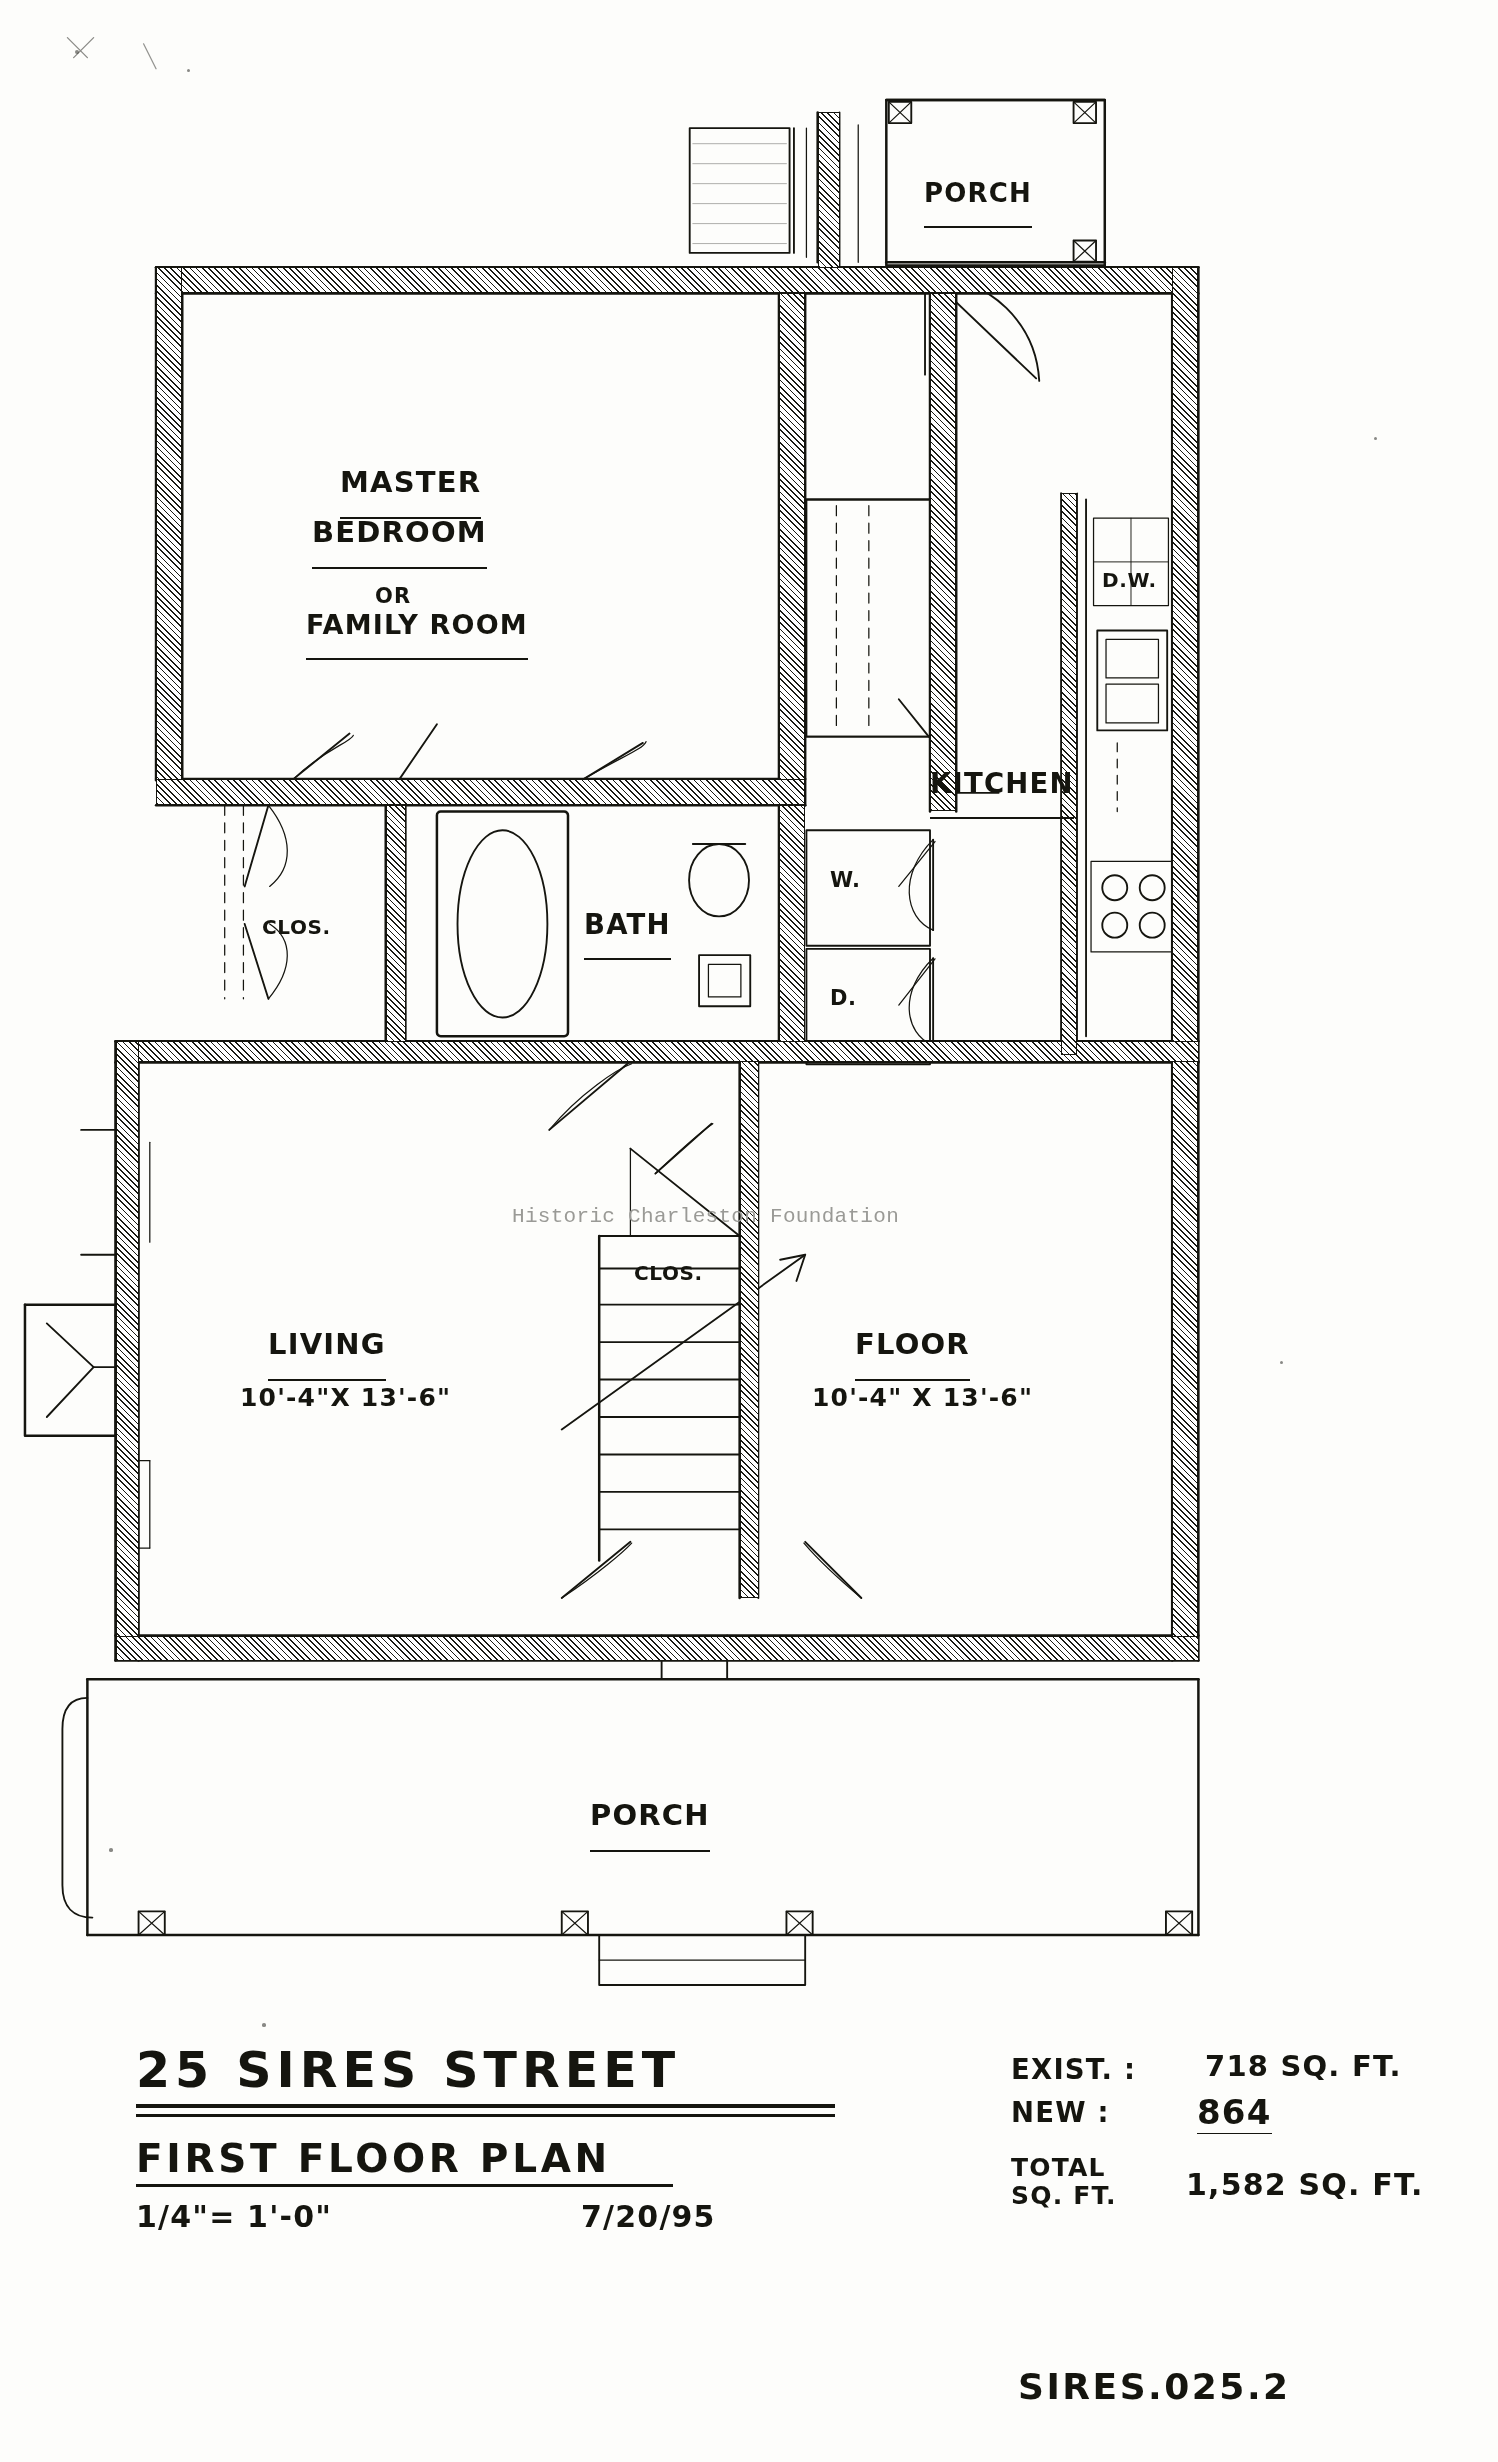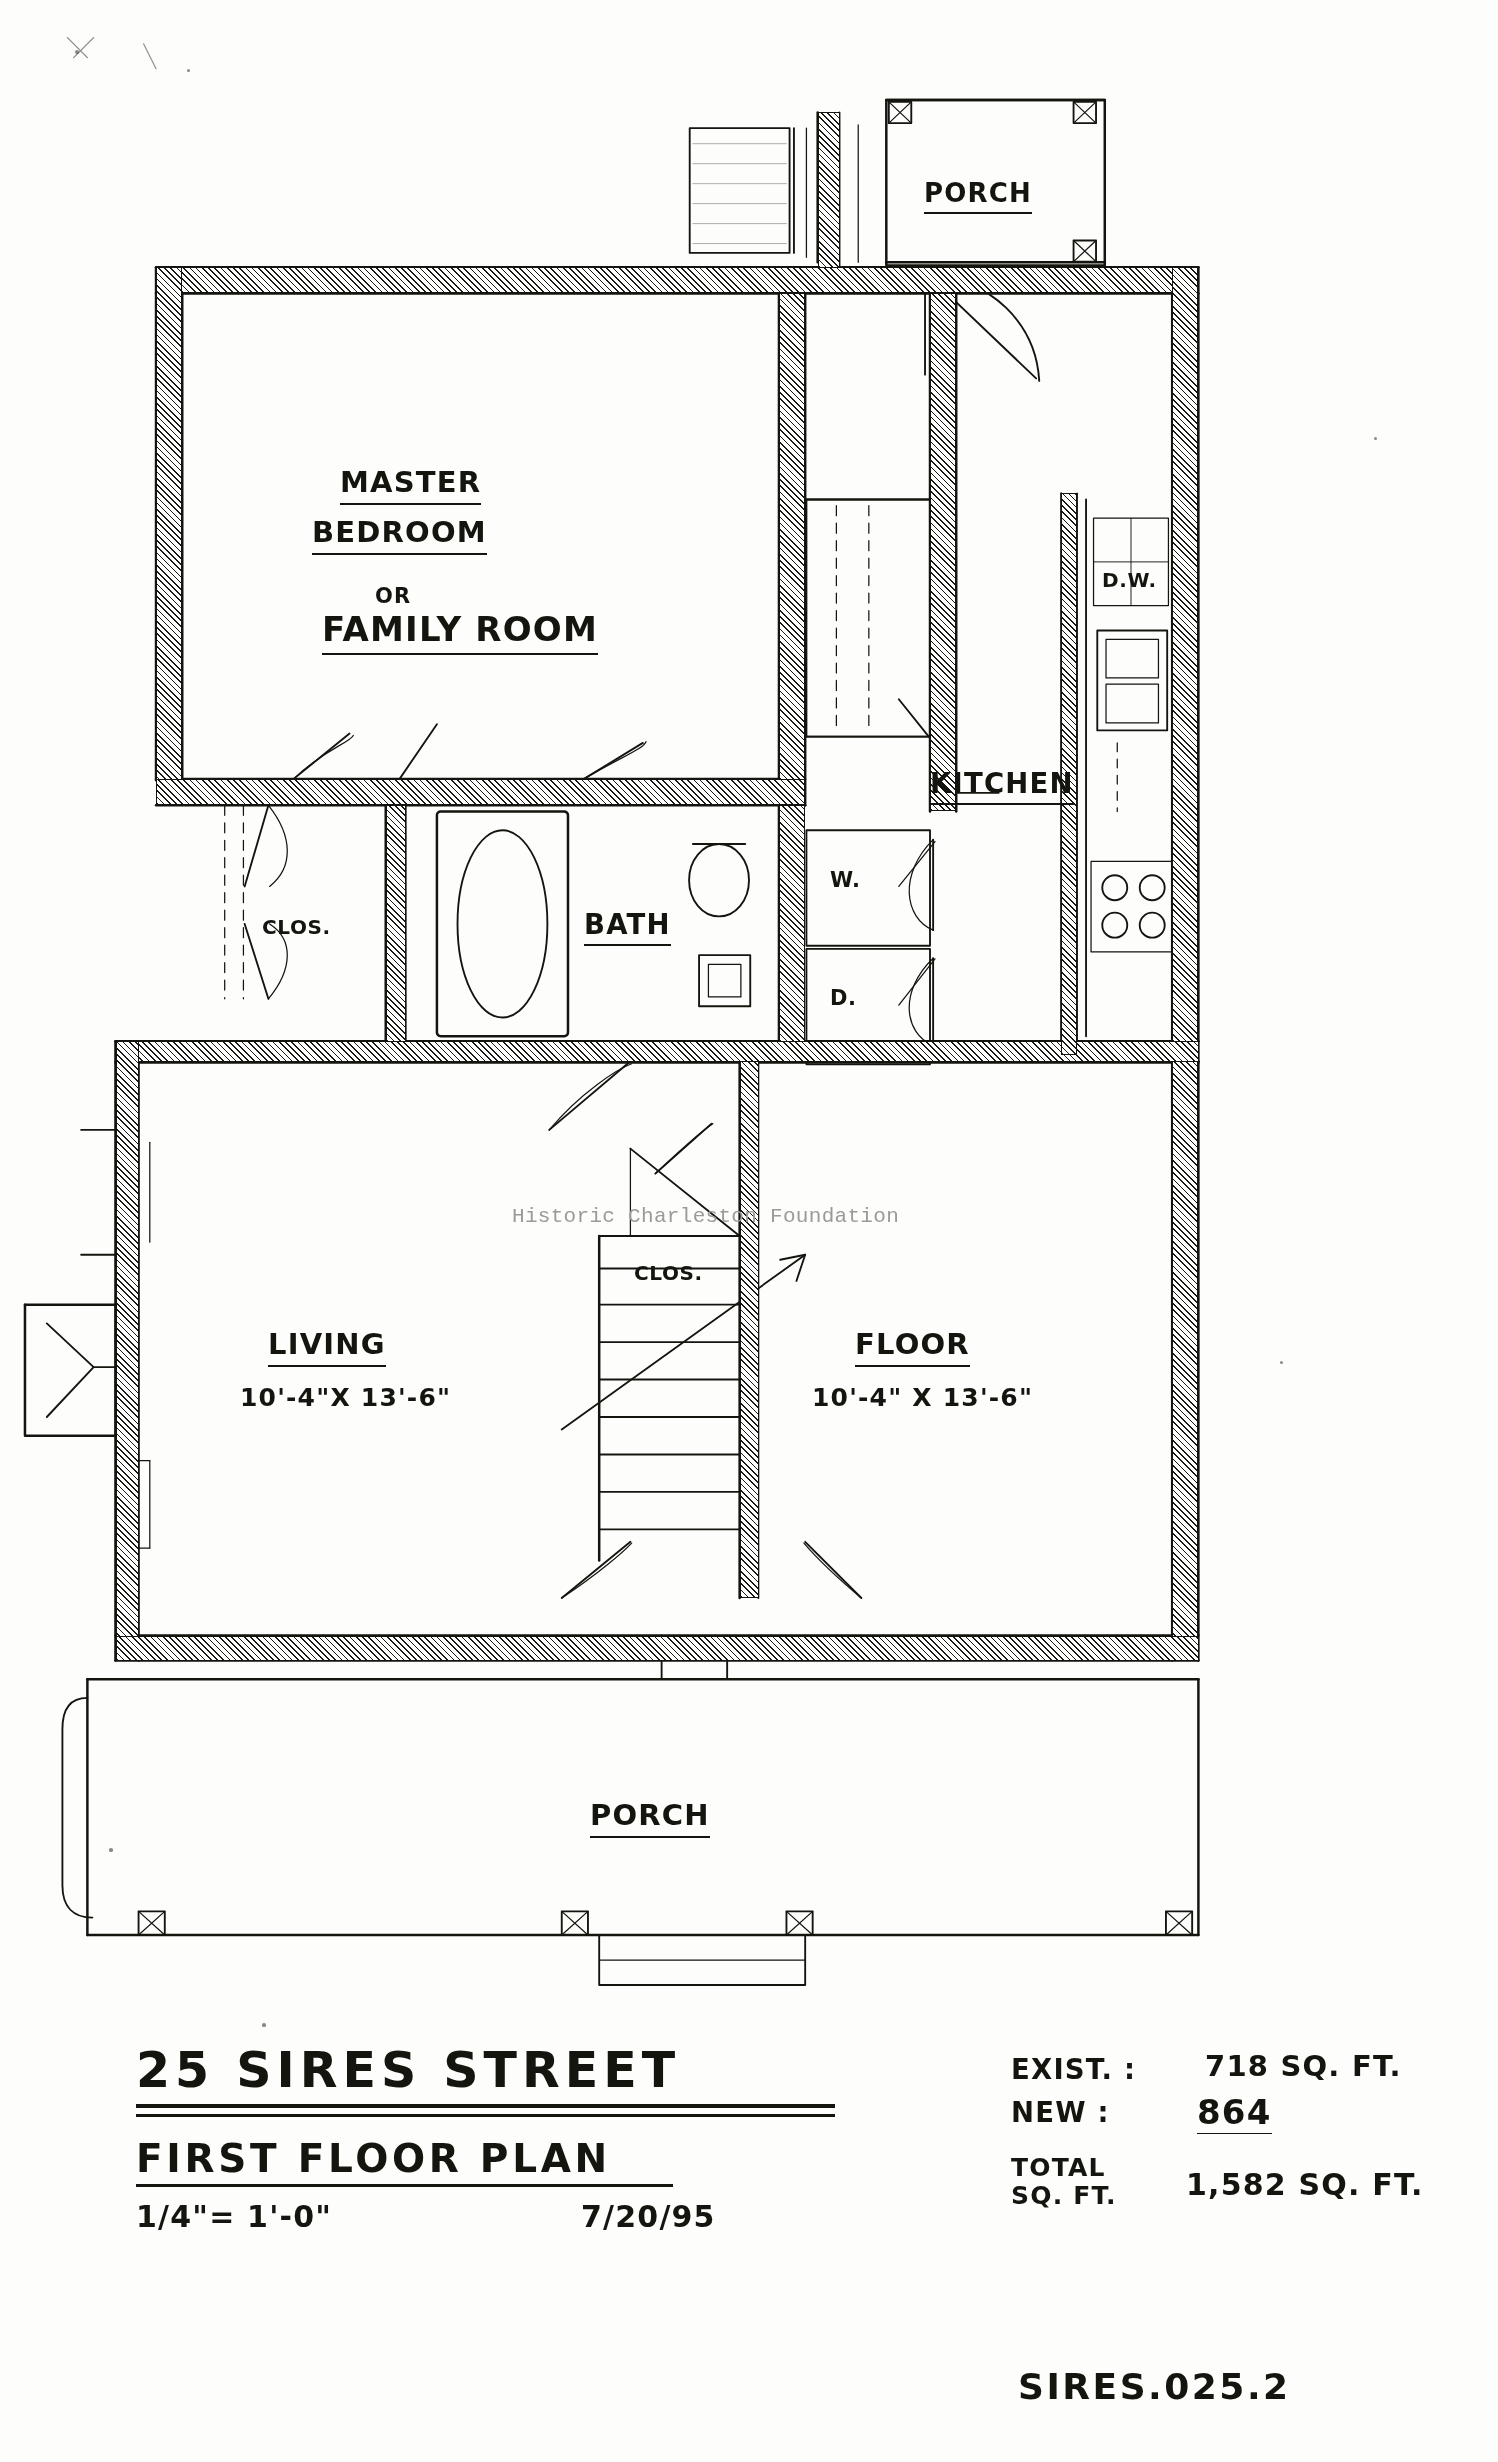--- a/index.html
+++ b/index.html
@@ -24,21 +24,21 @@
     letter-spacing: 1.2px;
     font-weight: 600;
     white-space: pre;
   }
   .lbl {
     position: absolute;
     transform-origin: left top;
   }
   .ul {
     border-bottom: 2.5px solid #15150f;
-    padding-bottom: 4px;
+    padding-bottom: 18px;
   }
   .ul2 {
     border-bottom: 1.9px solid #15150f;
     padding-bottom: 0.6px;
   }
   .smalltxt { letter-spacing: 0.6px; font-weight: 700; }
 
   
   .wall {
     position: absolute;
@@ -312,21 +312,21 @@
   <div class="wall" style="left:116px;  top:1636px; width:1083px; height:25px;"></div>
   <div class="wall" style="left:740px; top:1061px; width:19px;   height:537px;"></div>
   <div class="wall" style="left:386px;  top:805px; width:20px;   height:237px;"></div>
   <div class="wall" style="left:779px; top:805px; width:26px;   height:237px;"></div>
   <div class="wall" style="left:1061px; top:493px;  width:16px;   height:562px;"></div>
   <div class="wall" style="left:818px; top:112px;  width:22px;   height:156px;"></div>
 
   <div class="lbl hand ul" style="left:340px; top:465px; font-size:29px;">MASTER</div>
   <div class="lbl hand ul" style="left:312px; top:515px; font-size:29px;">BEDROOM</div>
   <div class="lbl hand" style="left:375px; top:568px; font-size:21px;margin-top:16px;">OR</div>
-  <div class="lbl hand ul" style="left:322px; top:609px; font-size:34px;">FAMILY ROOM</div>
+  <div class="lbl hand ul" style="left:306px; top:609px; font-size:27px;">FAMILY ROOM</div>
 
   <div class="lbl hand ul" style="left:930px; top:767px; font-size:27.5px;">KITCHEN</div>
 
   <div class="lbl hand ul" style="left:584px; top:908px; font-size:27.5px;">BATH</div>
 
   <div class="lbl hand smalltxt" style="left:262px; top:915px; font-size:20px;">CLOS.</div>
 
   <div class="lbl hand smalltxt" style="left:634px; top:1261px; font-size:20px;">CLOS.</div>
 
   <div class="lbl hand smalltxt" style="left:830px; top:868px; font-size:21px;">W.</div>

